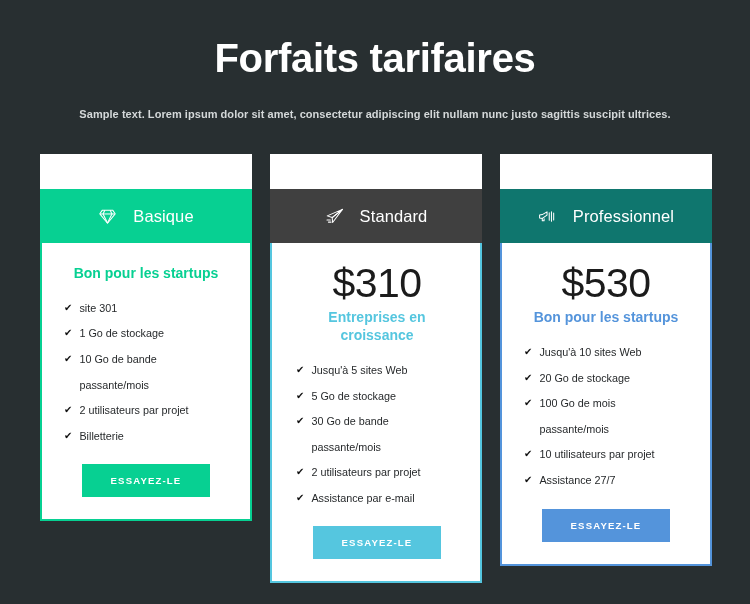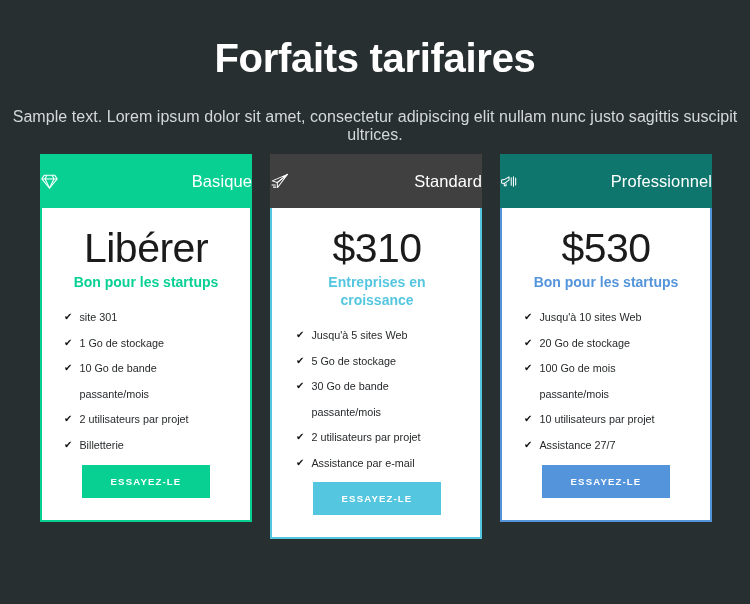--- a/index.html
+++ b/index.html
@@ -36,22 +36,22 @@
     font-family: "Liberation Sans", sans-serif;
   }
 
   .page-subtitle {
     position: absolute;
     top: 108px;
     left: 0;
     width: 750px;
     text-align: center;
     color: #d4d8d9;
-    font-size: 16px;
-    font-weight: normal;
+    font-size: 11px;
+    font-weight: bold;
     letter-spacing: 0.05px;
   }
 
   
   .cards {
     position: absolute;
     top: 154px;
     left: 40px;
     width: 672px;
     display: flex;
@@ -63,23 +63,24 @@
     width: 212px;
     background: #ffffff;
     display: flex;
     flex-direction: column;
   }
 
   .card-head {
     height: 54px;
     display: flex;
     align-items: center;
-    justify-content: space-between;
+    justify-content: center;
     gap: 16px;
     color: #ffffff;
+    margin-top: 35px;
   }
 
   .card-head .plan-icon {
     display: inline-flex;
     align-items: center;
     justify-content: center;
     width: 19px;
     height: 19px;
   }
 
@@ -142,21 +143,21 @@
   .feature .check {
     flex: 0 0 auto;
     font-size: 10px;
     line-height: 1.45;
     color: #111;
   }
 
   .feature.no-check .check { visibility: hidden; }
 
   .cta {
-    margin-top: 1px;
+    margin-top: 10px;
     border: none;
     color: #ffffff;
     font-size: 9.6px;
     font-weight: bold;
     letter-spacing: 1.15px;
     padding: 11px 22px;
     min-width: 128px;
     cursor: pointer;
     font-family: "Liberation Sans", sans-serif;
     text-align: center;
@@ -177,21 +178,20 @@
             <svg viewBox="0 0 24 24" width="19" height="19" fill="none" stroke="currentColor" stroke-width="1.3" stroke-linejoin="round">
               <path d="M5.5 4h13l3.2 4.6L12 20.5 2.3 8.6 5.5 4z"></path>
               <path d="M2.6 8.8h18.8"></path>
               <path d="M8.6 4.2 6.4 8.8 12 20.2"></path>
               <path d="M15.4 4.2l2.2 4.6L12 20.2"></path>
             </svg>
           </span>
           <span class="plan-name">Basique</span>
         </div>
         <div class="card-body" style="border-color: rgb(7, 208, 146);">
-          <div class="price">Libérer</div>
           <div class="tagline" style="color: rgb(7, 208, 146);">Bon pour les startups</div>
           <ul class="features">
             <li class="feature">
               <span class="check">✔</span>
               <span>site 301</span>
             </li>
             <li class="feature">
               <span class="check">✔</span>
               <span>1 Go de stockage</span>
             </li>

